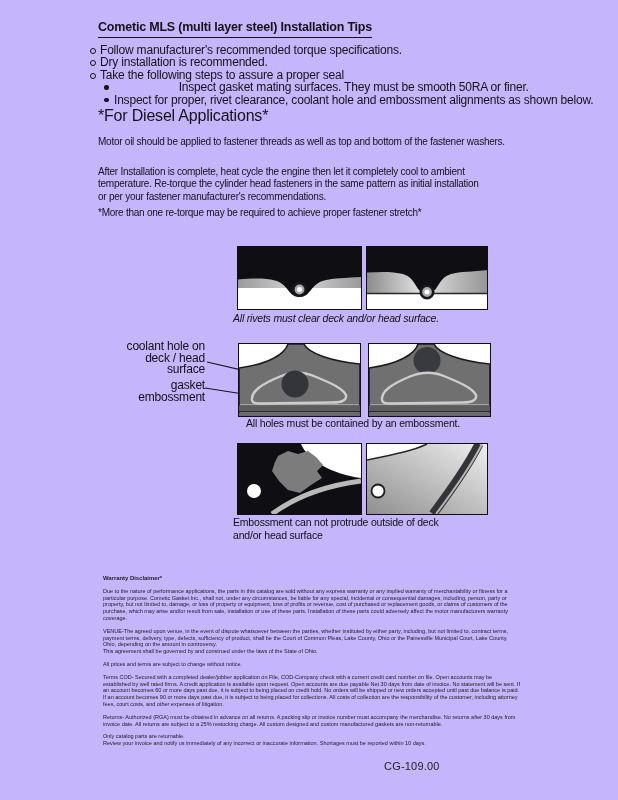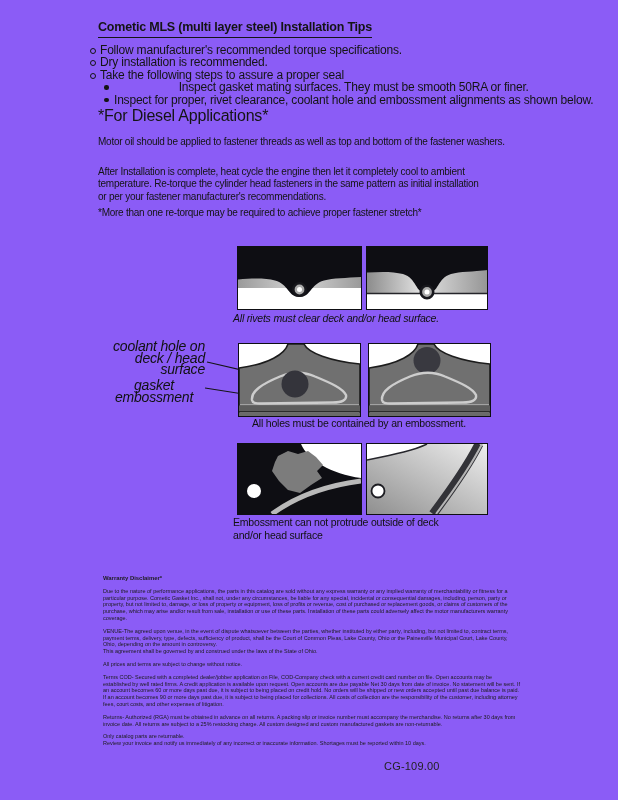--- a/index.html
+++ b/index.html
@@ -1,34 +1,34 @@
 <!DOCTYPE html>
 <html><head>
 <meta charset="utf-8">
 <style>
   html,body{margin:0;padding:0;background:#ffffff;}
-  .page{position:relative;width:618px;height:800px;background:#8b5cf6;overflow:hidden;
+  .page{position:relative;width:618px;height:800px;background:#c4b5fd;overflow:hidden;
         font-family:"Liberation Sans","DejaVu Sans",sans-serif;color:#141414;}
   .abs{position:absolute;}
   .title{left:98px;top:20px;font-size:12.5px;font-weight:bold;letter-spacing:-0.2px;
          border-bottom:1.5px solid #141414;padding-bottom:3px;white-space:nowrap;}
   .bullets{left:90px;top:44px;font-size:12px;letter-spacing:-0.2px;line-height:12.4px;}
   .b-row{position:relative;padding-left:10px;white-space:nowrap;}
   .b-sub{margin-left:14px;text-align:center;}
   .mk{position:absolute;left:0;top:4px;width:4px;height:4px;border-radius:50%;}
   .mk-o{border:1px solid #141414;}
   .mk-f{background:#141414;width:4.5px;height:4.5px;}
   .h2{left:98px;top:107px;font-size:16px;font-weight:normal;letter-spacing:-0.2px;white-space:nowrap;}
   .para{font-size:10px;letter-spacing:-0.25px;line-height:12.3px;}
   .para .ln{white-space:nowrap;}
   .rw-label{font-size:13.5px;letter-spacing:0.4px;text-align:center;color:#111;margin-top:32px;}
   .dbox{border:1.6px solid #0e0e13;background:#fff;line-height:0;}
   .dbox svg{display:block;}
   .caption{font-size:10.5px;letter-spacing:-0.2px;white-space:nowrap;color:#111;}
-  .fig-label{font-size:14px;letter-spacing:-0.2px;line-height:11.5px;text-align:right;color:#111;font-style:italic;}
+  .fig-label{font-size:12px;letter-spacing:-0.2px;line-height:11.5px;text-align:right;color:#111;}
   .warranty{left:103px;top:575px;width:417px;font-size:5.5px;line-height:6.8px;color:#1c1c1c;}
   .warranty .w-head{font-size:5.9px;font-weight:bold;margin-bottom:6px;}
   .warranty p{margin:0 0 6px 0;}
   .warranty .tight{margin:0;}
   .cg{left:384px;top:760px;font-size:11px;letter-spacing:0.2px;color:#222;white-space:nowrap;}
 </style>
 </head>
 <body>
 
 <div class="page">
@@ -112,21 +112,21 @@
 
   <div class="abs caption" style="left:233px;top:312px;font-style:italic;">All rivets must clear deck and/or head surface.</div>
 
   <div class="abs rw-label" style="left:238px;top:329px;width:121px;">RIGHT</div>
   <div class="abs rw-label" style="left:368px;top:329px;width:121px;">WRONG</div>
 
   <div class="abs fig-label" style="left:110px;top:341px;width:95px;">
     <div>coolant hole on</div>
     <div>deck / head surface</div>
   </div>
-  <div class="abs fig-label" style="left:103px;top:380px;width:102px;text-align:center;">gasket embossment</div>
+  <div class="abs fig-label" style="left:103px;top:380px;width:102px;">gasket embossment</div>
 
   <svg class="abs" style="left:205px;top:355px;" width="95" height="50" viewBox="0 0 95 50">
     <line x1="2" y1="7" x2="88" y2="27" stroke="#141414" stroke-width="1.1"></line>
     <line x1="0" y1="33" x2="57" y2="42" stroke="#141414" stroke-width="1.1"></line>
   </svg>
 
   <div class="abs dbox" style="left:238px;top:343px;">
     <svg width="121" height="72" viewBox="0 0 121 72">
       <rect width="121" height="72" fill="#ffffff"></rect>
       <path d="M49,0 C46,10 30,20 0,24 L0,72 L121,72 L121,20 C91,17 69,9 65,0 Z" fill="#707070" stroke="#1c1c1c" stroke-width="1.6"></path>
@@ -145,21 +145,21 @@
       <path d="M49,0 C46,10 30,20 0,24 L0,72 L121,72 L121,20 C91,17 69,9 65,0 Z" fill="#707070" stroke="#1c1c1c" stroke-width="1.6"></path>
       <line x1="1" y1="60.5" x2="120" y2="60.5" stroke="#a2a2a2" stroke-width="1.1"></line>
       <rect x="0" y="61.5" width="121" height="6" fill="#5d5d5d"></rect>
       <line x1="0" y1="67.5" x2="121" y2="67.5" stroke="#2c2c2c" stroke-width="1.1"></line>
       <rect x="0" y="68.5" width="121" height="3.5" fill="#6a6a6a"></rect>
       <circle cx="58" cy="16.5" r="13.5" fill="#393940"></circle>
       <path d="M13,56 C12,47 23,40 41,32.5 C53,27.5 65,27.5 76,32.5 C93,39.5 104,44.5 107,51 C108,56 103,58.5 94,58.5 L23,59.5 C16,59.5 13.6,59 13,56 Z" fill="none" stroke="#cdcdcd" stroke-width="2.4"></path>
     </svg>
   </div>
 
-  <div class="abs caption" style="left:252px;top:417px;">All holes must be contained by an embossment.</div>
+  <div class="abs caption" style="left:246px;top:417px;">All holes must be contained by an embossment.</div>
 
   <div class="abs rw-label" style="left:237px;top:428px;width:123px;">RIGHT</div>
   <div class="abs rw-label" style="left:366px;top:428px;width:120px;">WRONG</div>
 
   <div class="abs dbox" style="left:237px;top:443px;">
     <svg width="123" height="70" viewBox="0 0 123 70">
       <rect width="123" height="70" fill="#ffffff"></rect>
       <path d="M0,0 L63,0 C70,16 93,30 123,34 L123,70 L0,70 Z" fill="#0e0e13"></path>
       <polygon points="40,12 50,7 60,10 70,7 78,13 85,21 79,27 84,34 73,41 62,49 50,46 41,37 34,27 37,18" fill="#7c7c7c"></polygon>
       <path d="M123,37 C92,41 60,51 34,70" fill="none" stroke="#b9b9b9" stroke-width="5"></path>

